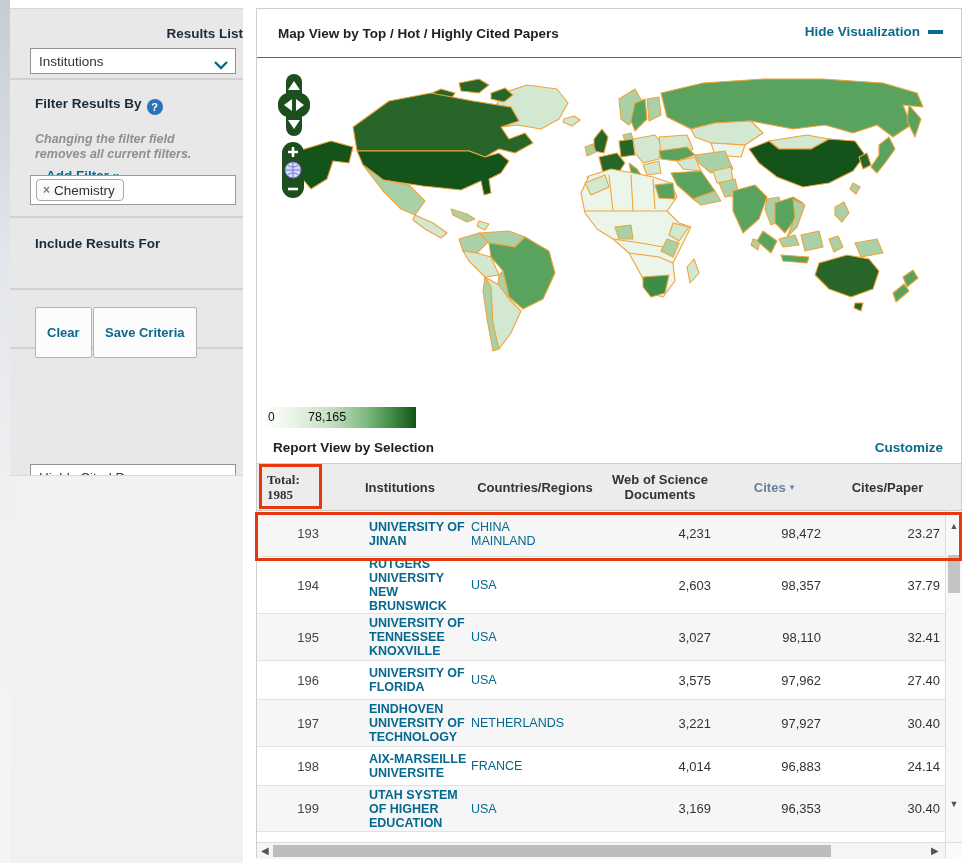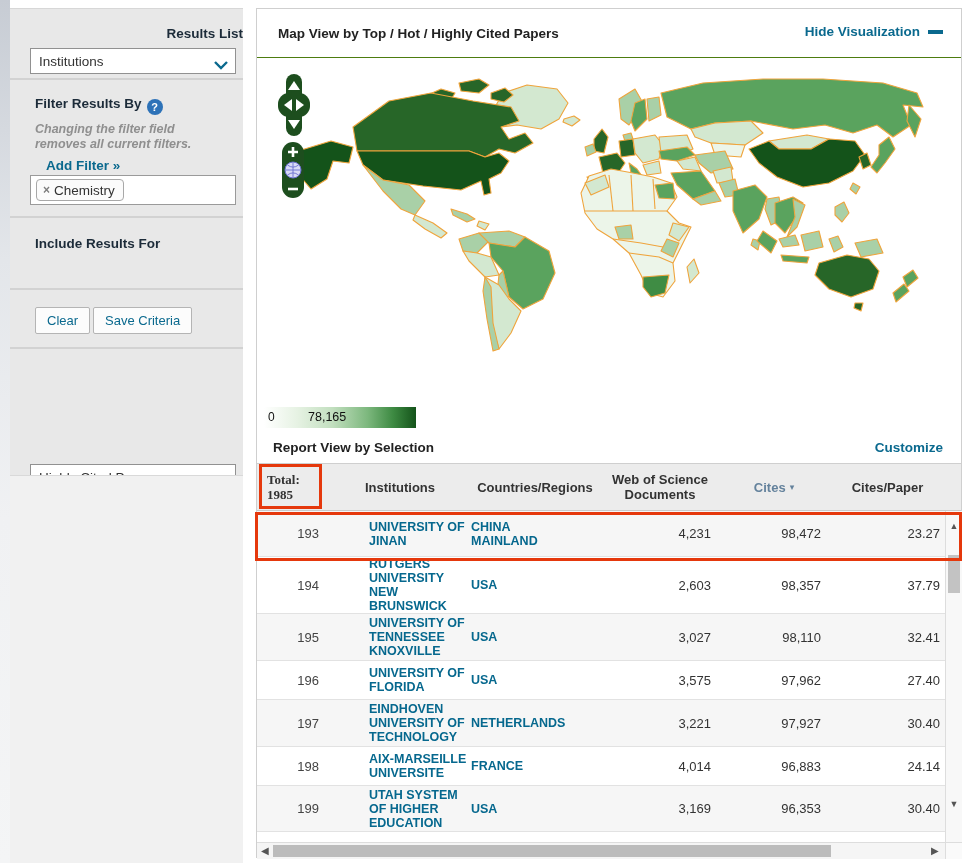--- a/index.html
+++ b/index.html
@@ -16,21 +16,21 @@
   .dropdown { position:absolute; left:20px; width:206px; height:26px; background:#fff; border:1px solid #919191;
     display:flex; align-items:center; font-size:13.5px; color:#333; padding-left:8px; cursor:pointer; }
   .dd-chev { position:absolute; right:7px; top:9px; }
   .note { font-style:italic; color:#8f8f8f; font-size:12.5px; line-height:15px; padding-left:25px; padding-right:14px; font-weight:bold;}
   .addfilter { color:#0a698e; font-size:13.5px; font-weight:bold; padding-left:25px; text-decoration:none; display:inline-block; }
   .filterbox { position:absolute; left:20px; width:206px; height:30px; background:#fff; border:1px solid #9a9a9a; display:flex; align-items:center; padding-left:5px;}
   .tag { display:inline-flex; align-items:center; border:1px solid #a8a8a8; border-radius:4px; background:#fbfbfb;
     height:22px; padding:0 8px 0 6px; font-size:13.5px; color:#333; }
   .tag .x { color:#7d7d7d; font-weight:bold; margin-right:4px; font-size:12px; cursor:pointer;}
   .btn { display:inline-block; background:#fcfcfc; border:1px solid #b4b4b4; border-radius:2px; color:#0a698e;
-    font-weight:normal; font-size:13px; padding:5px 11px; cursor:pointer; }
+    font-weight:bold; font-size:13px; padding:17px 11px; cursor:pointer; }
   .help { display:inline-flex; width:16px; height:16px; border-radius:50%; background:#2d72b8; color:#fff;
     font-size:11px; font-weight:bold; align-items:center; justify-content:center; vertical-align:-3px; margin-left:5px; cursor:pointer;}
 
   
   .panel { position:absolute; left:256px; top:8px; width:706px; height:850px; background:#fff;
     border:1px solid #cfcfcf; }
   .panel-head { position:absolute; left:0; top:0; width:704px; height:49px; border-bottom:1px solid #4d7c0f;
     display:flex; align-items:center; }
   .panel-title { font-size:13.5px; font-weight:bold; color:#222; padding-left:21px; }
   .hide-link { position:absolute; right:18px; top:15px; color:#0a698e; font-size:13.5px; font-weight:bold;
@@ -61,21 +61,21 @@
   .hc.cites-h .sort { font-size:9px; color:#64829c; }
 
   .rows { position:absolute; left:0; top:502px; width:689px; height:331px; overflow:hidden; background:#fff;}
   .trow { width:689px; border-bottom:1px solid #e2e2e2; background:#fff;}
   .trow.shade { background:#f6f6f6; }
   .trow .c { display:flex; align-items:center; font-size:13px; color:#333; }
   .trow .rank { justify-content:flex-end; padding-right:12px; color:#444;}
   .trow .inst { padding-left:2px;margin-left:36px; }
   .trow .inst a { width:106px; font-size:12.5px; line-height:14px; font-weight:bold; color:#06688e; text-decoration:none; cursor:pointer;}
   .trow .ctry { padding-left:2px; }
-  .trow .ctry a { width:102px; font-size:12.5px; line-height:14px; font-weight:bold; color:#06688e; text-decoration:none; cursor:pointer;}
+  .trow .ctry a { width:102px; font-size:12.5px; line-height:14px; font-weight:normal; color:#06688e; text-decoration:none; cursor:pointer;}
   .trow .num { justify-content:flex-end; }
   .trow .docs { padding-right:8px; } .trow .cites { padding-right:8px; } .trow .cpp { padding-right:6px; }
 
   
   .vscroll { position:absolute; left:688px; top:502px; width:17px; height:331px; background:#f8f8f8; border-left:1px solid #ddd;}
   .vscroll .arr { position:absolute; left:0; width:16px; text-align:center; font-size:9px; color:#555; cursor:pointer;}
   .vscroll .thumb { position:absolute; left:2px; width:12px; height:38px; top:44px; background:#c3c3c3; cursor:pointer;}
   .hscroll { position:absolute; left:0; top:833px; width:689px; height:17px; background:#f5f5f5; border-top:1px solid #ddd;}
   .hscroll .arr { position:absolute; top:2px; font-size:10px; color:#555; cursor:pointer;}
   .hscroll .thumb { position:absolute; left:16px; top:2px; width:558px; height:12px; background:#bcbcbc; cursor:pointer;}
@@ -107,21 +107,21 @@
           <svg width="14" height="9">
               <polyline points="1,1 7,7 13,1" stroke="#0a698e" stroke-width="2.4" fill="none"></polyline>
             </svg>
         </span>
       </div>
     </div>
     <div class="sb-sec" style="top:73px;height:136px;">
       <div class="sb-h" style="padding-top:14px;">
         <span>Filter Results By</span><span class="help">?</span>
       </div>
-      <div class="note" style="margin-top:7px;">Changing the filter field removes all current filters.</div>
+      <div class="note" style="margin-top:17px;">Changing the filter field removes all current filters.</div>
       <a class="addfilter" style="margin-top:6px;padding-left:36px;">Add Filter »</a>
       <div class="filterbox" style="top:93px;">
         <span class="tag">
           <span class="x">×</span>
           <span>Chemistry</span>
         </span>
       </div>
     </div>
     <div class="sb-sec" style="top:211px;height:70px;">
       <div class="sb-h" style="padding-top:16px;">Include Results For</div>

